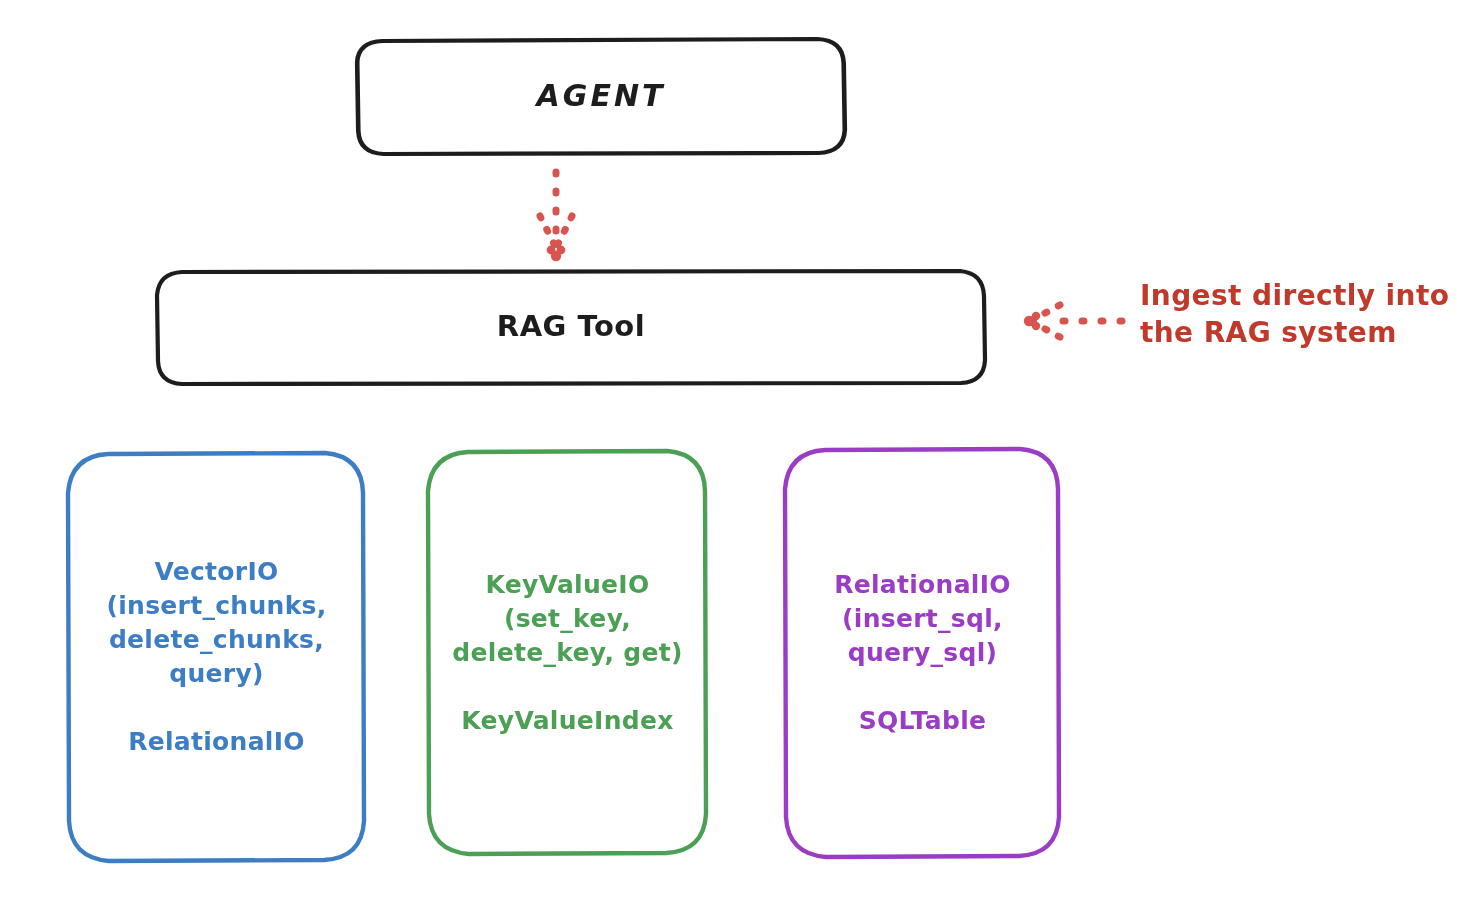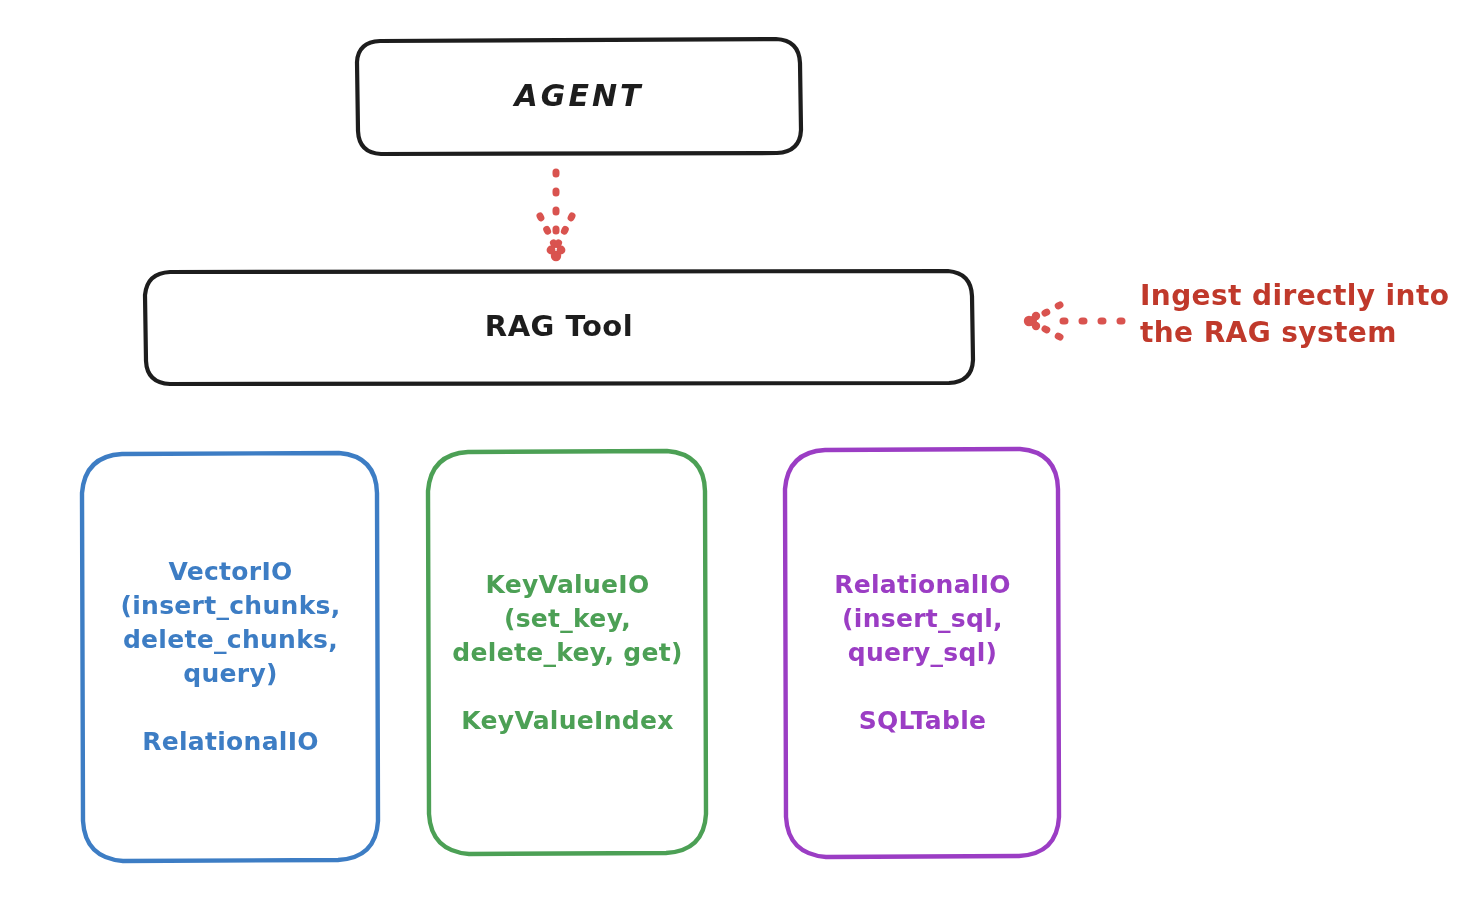--- a/index.html
+++ b/index.html
@@ -53,50 +53,50 @@
     height: 100%;
     z-index: 1;
     overflow: visible;
     pointer-events: none;
   }
 
   
   #node-agent {
     left: 355px;
     top: 36px;
-    width: 448px;
+    width: 492px;
     height: 120px;
   }
   #node-agent .node-label {
     font-family: "DejaVu Sans", sans-serif;
     font-style: italic;
     font-weight: 700;
     font-size: 30px;
     color: #1d1d1d;
     letter-spacing: 3px;
   }
 
   
   #node-ragtool {
-    left: 143px;
+    left: 155px;
     top: 268px;
     width: 832px;
     height: 118px;
   }
   #node-ragtool .node-label {
     font-family: "DejaVu Sans", sans-serif;
     font-weight: 700;
     font-size: 29px;
     color: #1d1d1d;
     letter-spacing: 0.5px;
   }
 
   
   #node-vectorio {
-    left: 80px;
+    left: 66px;
     top: 450px;
     width: 301px;
     height: 414px;
   }
   #node-keyvalueio {
     left: 426px;
     top: 448px;
     width: 283px;
     height: 409px;
   }

